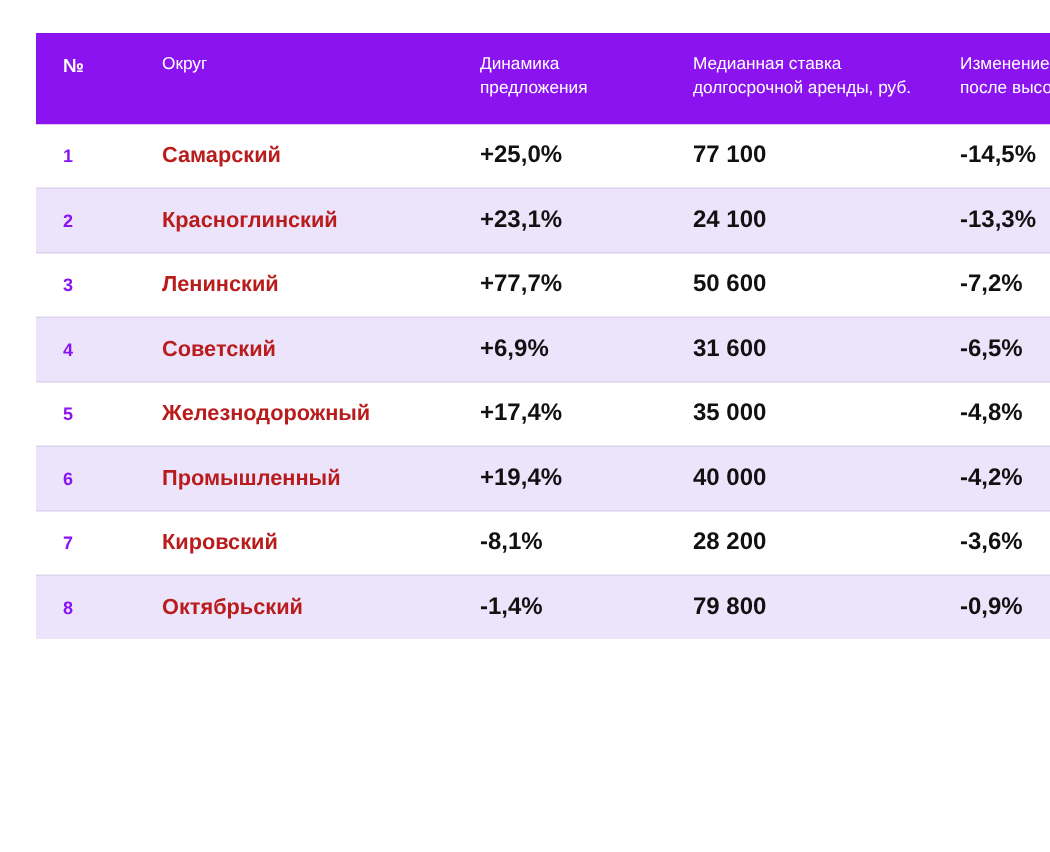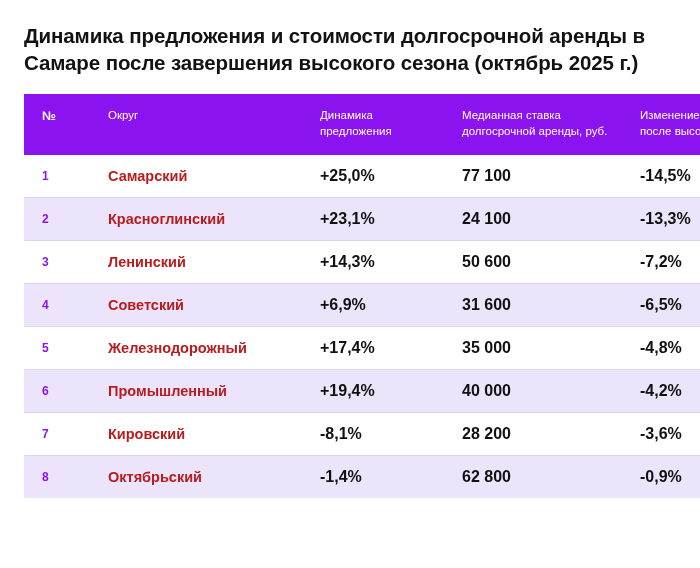--- a/index.html
+++ b/index.html
@@ -86,21 +86,20 @@
   }
   .table-wrap {
     width: 652px;
   }
 </style>
 </head>
 <body>
 
 <div class="page">
 
-  <h1 class="title">Динамика предложения и стоимости долгосрочной аренды в Самаре после завершения высокого сезона (октябрь 2025 г.)</h1>
 
   <div class="table-wrap">
     <table class="data-table">
       <thead>
         <tr>
           <th class="col-num">№</th>
           <th class="col-district">Округ</th>
           <th class="col-supply">Динамика предложения</th>
           <th class="col-rate">Медианная ставка долгосрочной аренды, руб.</th>
           <th class="col-change">Изменение стоимости после высокого сезона</th>
@@ -117,21 +116,21 @@
         <tr class="even">
           <td class="num">2</td>
           <td class="district">Красноглинский</td>
           <td class="supply">+23,1%</td>
           <td class="rate">24 100</td>
           <td class="change">-13,3%</td>
         </tr>
         <tr class="odd">
           <td class="num">3</td>
           <td class="district">Ленинский</td>
-          <td class="supply">+14,3%</td>
+          <td class="supply">+77,7%</td>
           <td class="rate">50 600</td>
           <td class="change">-7,2%</td>
         </tr>
         <tr class="even">
           <td class="num">4</td>
           <td class="district">Советский</td>
           <td class="supply">+6,9%</td>
           <td class="rate">31 600</td>
           <td class="change">-6,5%</td>
         </tr>
@@ -153,19 +152,19 @@
           <td class="num">7</td>
           <td class="district">Кировский</td>
           <td class="supply">-8,1%</td>
           <td class="rate">28 200</td>
           <td class="change">-3,6%</td>
         </tr>
         <tr class="even">
           <td class="num">8</td>
           <td class="district">Октябрьский</td>
           <td class="supply">-1,4%</td>
-          <td class="rate">62 800</td>
+          <td class="rate">79 800</td>
           <td class="change">-0,9%</td>
         </tr>
       </tbody>
     </table>
   </div>
 </div>
 
 </body></html>

